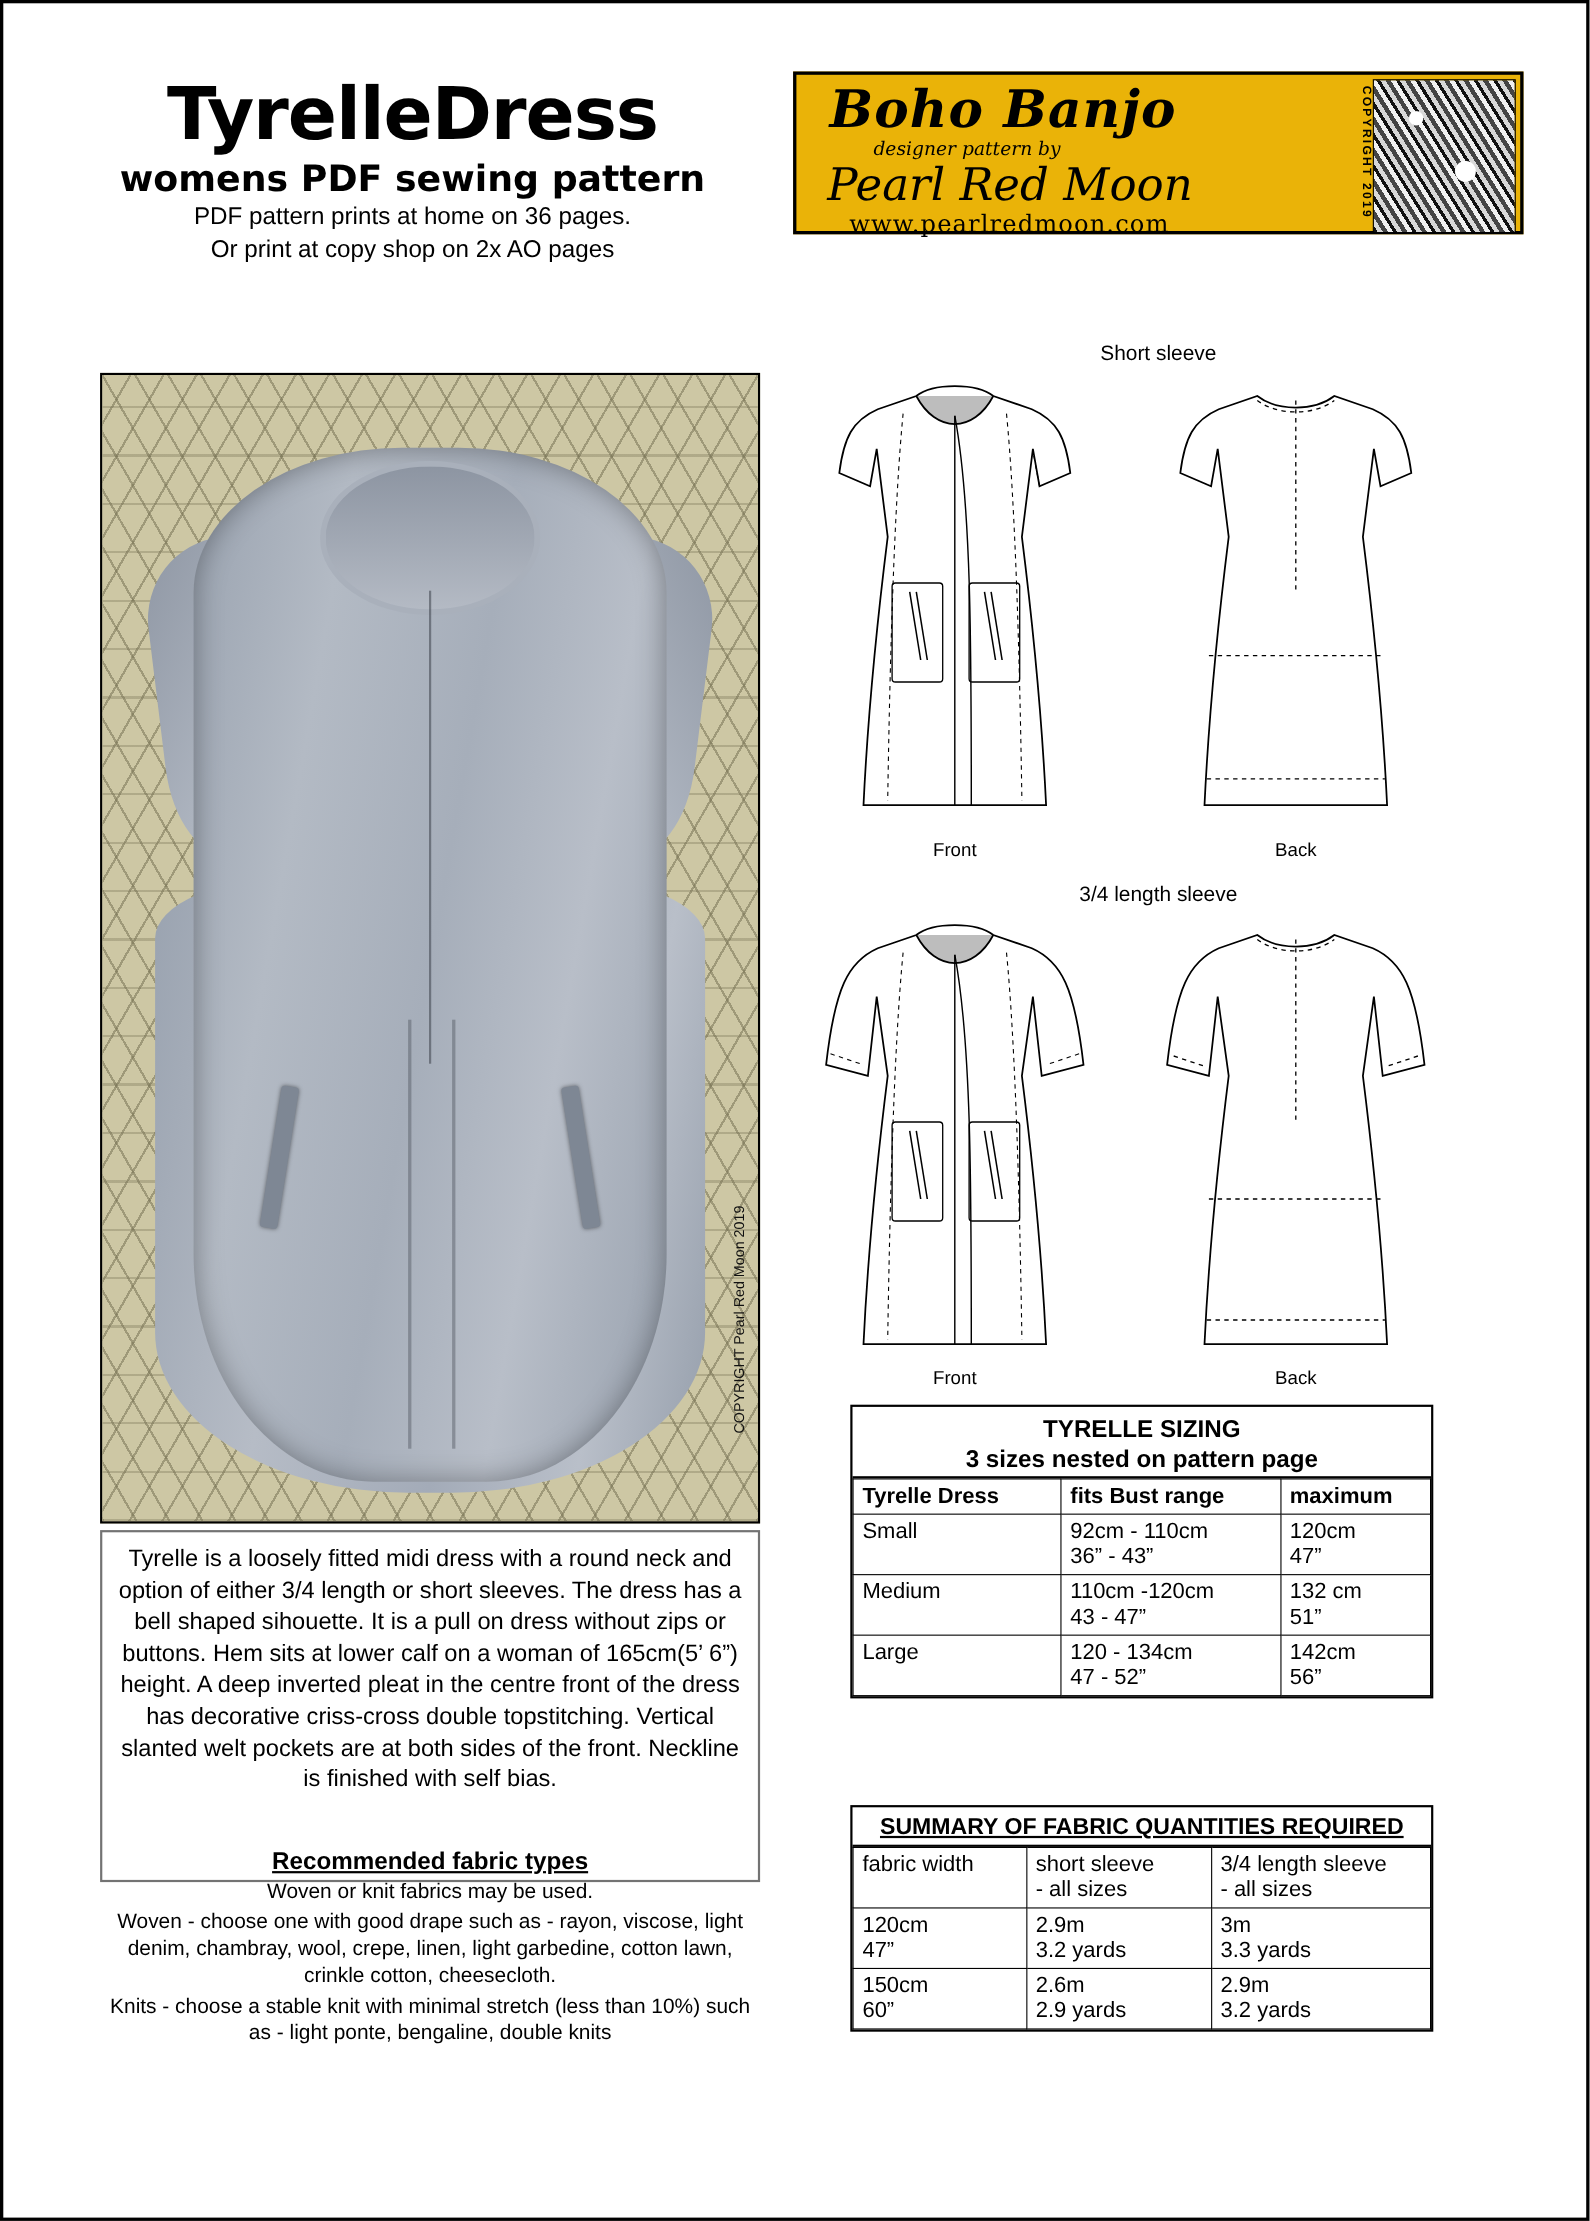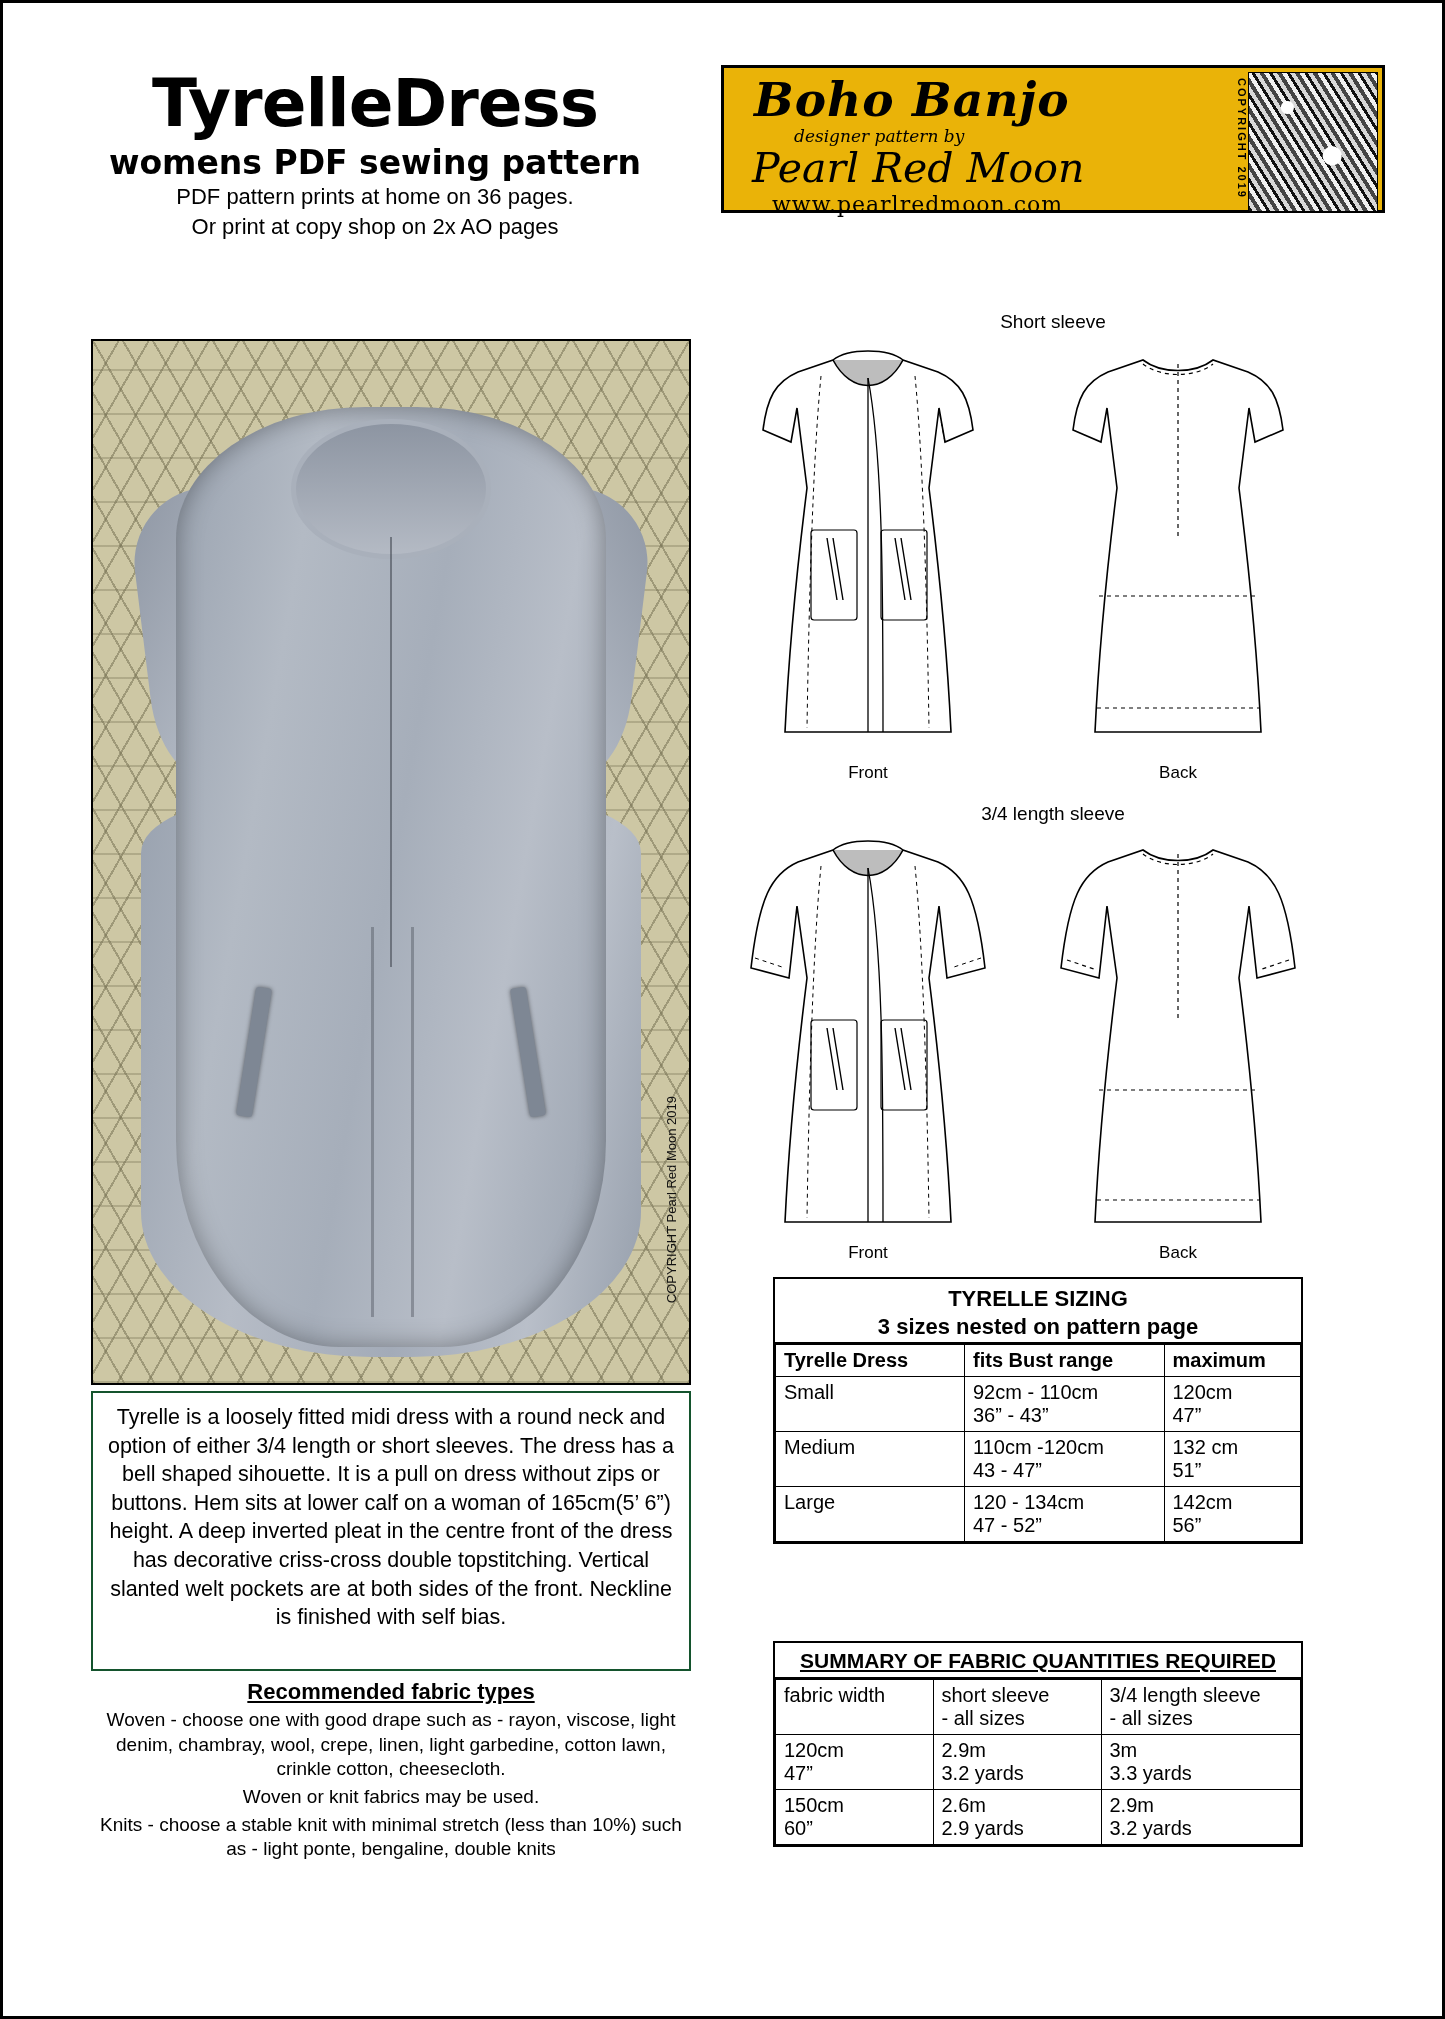--- a/index.html
+++ b/index.html
@@ -68,21 +68,21 @@
      background:linear-gradient(180deg,#8d95a2,#b4bac4);
      border:5px solid #a9b0bb;}
   .seam-c{position:absolute;left:50%;top:170px;width:2px;height:430px;background:rgba(60,65,75,.55);transform:translateX(-50%);}
   .pleat1{position:absolute;left:46%;top:560px;width:3px;height:390px;background:rgba(70,75,85,.4);}
   .pleat2{position:absolute;left:54%;top:560px;width:3px;height:390px;background:rgba(70,75,85,.4);}
   .welt-l{position:absolute;left:105px;top:620px;width:16px;height:130px;background:#7e8794;transform:rotate(9deg);border-radius:3px;box-shadow:0 0 4px rgba(0,0,0,.5);}
   .welt-r{position:absolute;right:105px;top:620px;width:16px;height:130px;background:#7e8794;transform:rotate(-9deg);border-radius:3px;box-shadow:0 0 4px rgba(0,0,0,.5);}
   .photo-copy{position:absolute;right:10px;bottom:80px;font-size:13px;writing-mode:vertical-rl;transform:rotate(180deg);color:#111;}
 
   
-  .desc-box{position:absolute;left:88px;top:1388px;width:600px;height:280px;border:2px solid #14532d;box-sizing:border-box;padding:10px 12px;}
+  .desc-box{position:absolute;left:88px;top:1388px;width:600px;height:320px;border:2px solid #737373;box-sizing:border-box;padding:10px 12px;}
   .desc-text{font-size:21.5px;line-height:1.33;text-align:center;}
 
   .fabric-block{position:absolute;left:88px;top:1676px;width:600px;}
   .fabric-title{font-size:22px;font-weight:bold;text-align:center;text-decoration:underline;}
   .fabric-text{font-size:19px;line-height:1.3;text-align:center;margin-top:3px;}
 
   
   .tech-title{position:absolute;left:718px;top:270px;width:664px;text-align:center;font-size:22px;font-weight:bold;}
   .tech-label{position:absolute;font-size:19px;text-align:center;}
   .fig-cap{position:absolute;font-size:17px;text-align:center;}
@@ -144,22 +144,22 @@
     </div>
     <div class="photo-copy">COPYRIGHT Pearl Red Moon 2019</div>
   </div>
 
   <div class="desc-box">
     <div class="desc-text">Tyrelle is a loosely fitted midi dress with a round neck and option of either 3/4 length or short sleeves. The dress has a bell shaped sihouette. It is a pull on dress without zips or buttons. Hem sits at lower calf on a woman of 165cm(5’ 6”) height. A deep inverted pleat in the centre front of the dress has decorative criss-cross double topstitching. Vertical slanted welt pockets are at both sides of the front.  Neckline is finished with self bias.</div>
   </div>
 
   <div class="fabric-block">
     <div class="fabric-title">Recommended fabric types</div>
+    <div class="fabric-text">Woven or knit fabrics may be used.</div>
     <div class="fabric-text">Woven - choose one with good drape such as -  rayon, viscose, light denim, chambray, wool, crepe, linen, light garbedine, cotton lawn, crinkle cotton, cheesecloth.</div>
-    <div class="fabric-text">Woven or knit fabrics may be used.</div>
     <div class="fabric-text">Knits - choose a stable knit with minimal stretch (less than 10%) such as -  light ponte, bengaline, double knits</div>
   </div>
 
 
   <div class="tech-label" style="left:718px;top:308px;width:664px;">Short sleeve</div>
 
   <div class="flat" style="left:730px;top:335px;">
     <svg width="270" height="420" viewBox="0 0 270 420">
       <g fill="#fff" stroke="#000" stroke-width="1.6">
         <path d="M100 22 C115 10,155 10,170 22 L205 34 C228 44,236 60,240 92 L212 104 L206 70 L196 150 C206 230,214 310,218 394 L52 394 C56 310,64 230,74 150 L64 70 L58 104 L30 92 C34 60,42 44,65 34 Z"></path>

